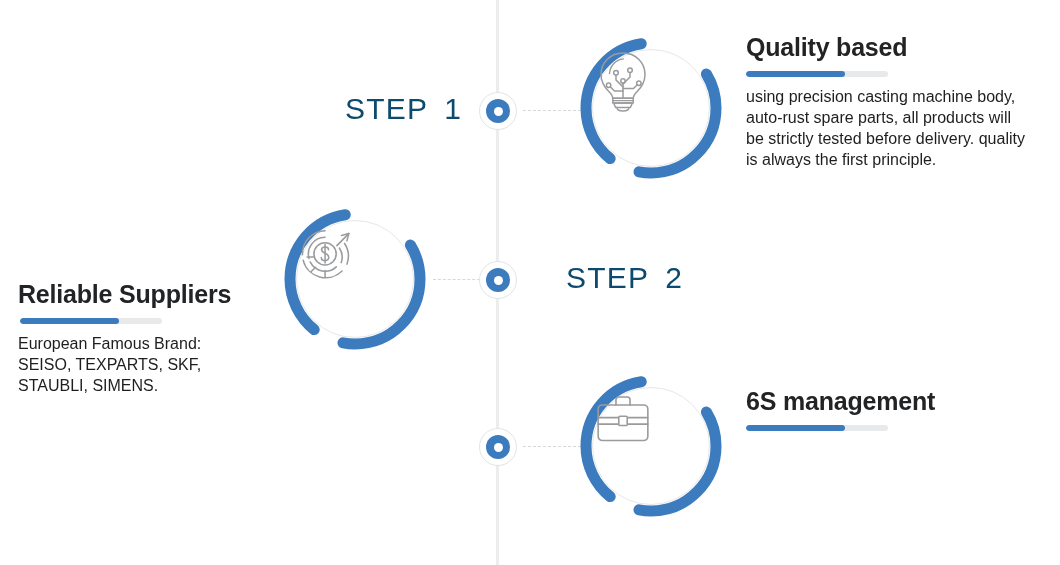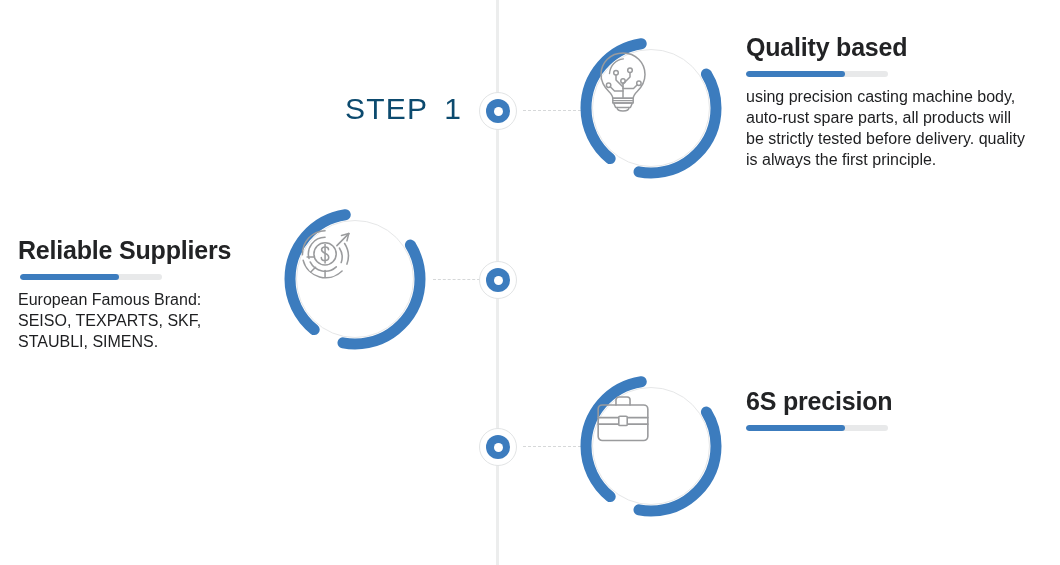--- a/index.html
+++ b/index.html
@@ -120,21 +120,21 @@
     width: 70%;
     background: #3c7cbe;
     border-radius: 3px;
   }
   .block p {
     margin-top: 9px;
     font-size: 16px;
     line-height: 1.33;
     color: #1d1e20;
   }
-  .block.left { text-align: left; }
+  .block.left { text-align: left; margin-top: 44px; }
   .block.left .bar { margin-left: 2px; }
 </style>
 </head>
 <body>
 
 <div id="stage">
 
   <div class="spine"></div>
 
   <div class="step-label" style="left:345px; top:92px;">
@@ -234,20 +234,23 @@
   </div>
 
   <div class="dash" style="left:433px; top:279px; width:52px;"></div>
 
   <div class="node" style="left:479px; top:261px;">
     <div class="core">
       <div class="hole"></div>
     </div>
   </div>
 
+  <div class="step-label" style="left:566px; top:261px;">
+    <span>STEP</span><span class="num">2</span>
+  </div>
 
   <div class="block left" style="left:18px; top:237px; width:240px;">
     <h2>Reliable Suppliers</h2>
     <div class="bar">
       <div class="fill" style="width: 70%;"></div>
     </div>
     <p>European Famous Brand: SEISO, TEXPARTS, SKF, STAUBLI, SIMENS.</p>
   </div>
 
 
@@ -276,19 +279,19 @@
           <path d="M5.5 26.5 L58.5 26.5"></path>
           <path d="M5.5 33.5 L58.5 33.5"></path>
 
           <rect x="27.5" y="25" width="9" height="10" rx="1.2" fill="#ffffff"></rect>
         </g>
       </svg>
     </div>
   </div>
 
   <div class="block" style="left:746px; top:388px; width:300px;">
-    <h2>6S precision</h2>
+    <h2>6S management</h2>
     <div class="bar">
       <div class="fill" style="width: 70%;"></div>
     </div>
   </div>
 
 </div>
 
 </body></html>

